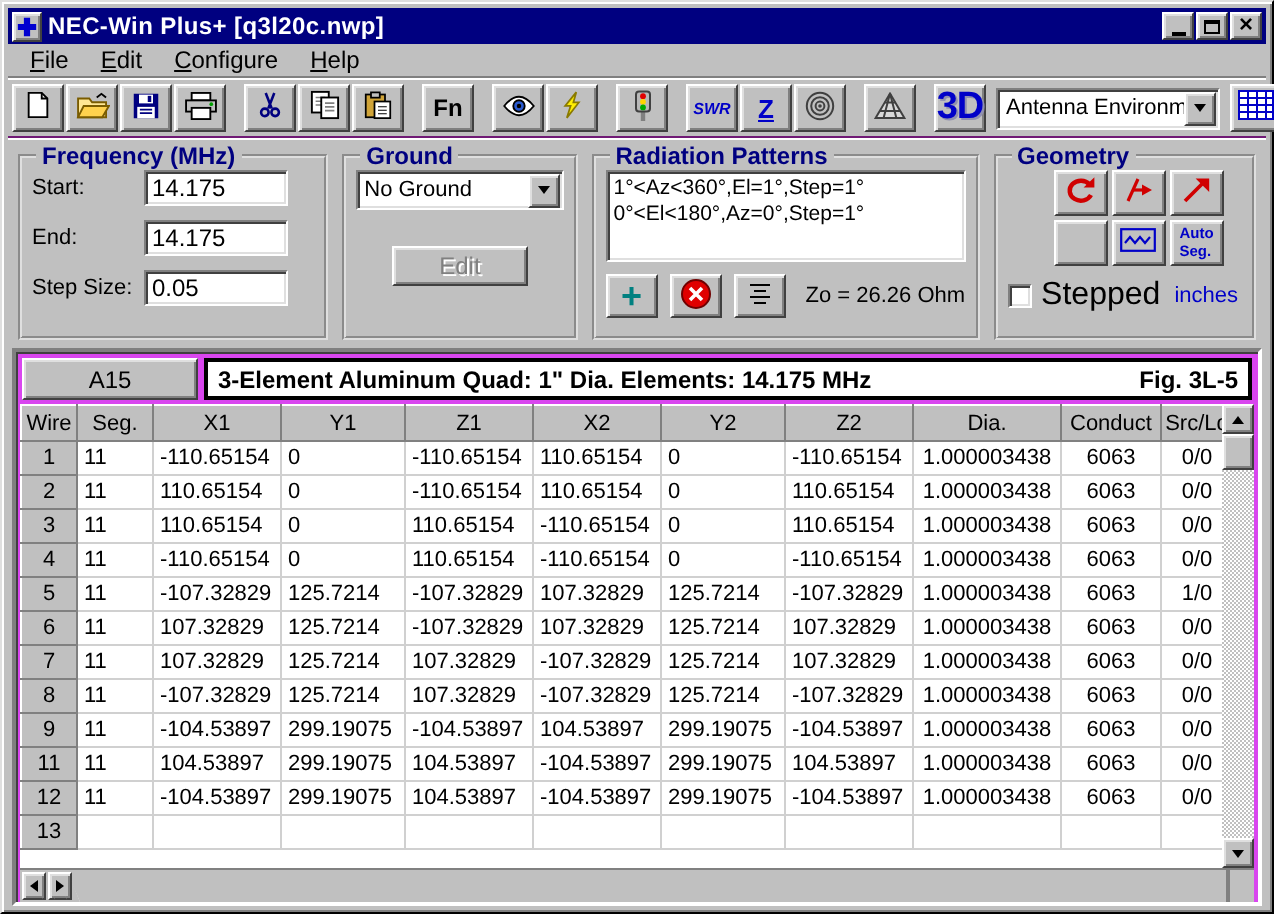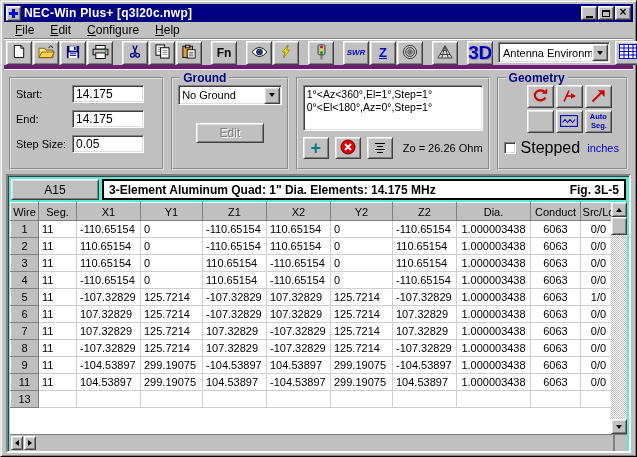--- a/index.html
+++ b/index.html
@@ -28,21 +28,21 @@
   .glyph-close { font-size:12px; font-weight:bold; margin-top:-2px; }
 
   
   .menubar { height:18px; display:flex; align-items:center; padding-left:3px; flex:0 0 auto;
     border-bottom:1px solid #fff; box-shadow:0 -1px 0 #808080 inset; font-size:12px; }
   .menu-item { padding:1px 8px 2px 8px; }
   .menu-item u { text-decoration:underline; }
 
   
   .toolbar { height:29px; display:flex; align-items:center; padding:2px 2px; gap:1px; flex:0 0 auto;
-    border-bottom:4px solid #701a75; box-shadow:0 1px 0 #fff; }
+    border-bottom:1px solid #701a75; box-shadow:0 1px 0 #fff; }
   .tbtn { width:26px; height:24px; display:grid; place-items:center; flex:0 0 auto; }
   .tgap { width:7px; flex:0 0 auto; }
   [data-name="fn-icon"] { font-weight:bold; font-size:12px; color:#000; }
   [data-name="swr-icon"] { font-weight:bold; font-style:italic; font-size:8px; color:#0000c8; }
   [data-name="z-icon"] { font-weight:bold; font-size:13px; color:#0000c8; text-decoration:underline; }
   [data-name="threed-icon"] { font-weight:bold; font-size:19px; color:#0000c8; letter-spacing:-0.5px; text-shadow:1px 1px 0 #9090b0; }
   .tb-combo { width:112px; height:21px; display:flex; align-items:center; margin:0 4px; }
   .tb-combo .combo-text { flex:1; padding-left:4px; font-size:11px; overflow:hidden; white-space:nowrap; }
   .combo-arrow-btn { width:16px; height:17px; display:grid; place-items:center; margin-right:1px; }
   .tri-down { width:0; height:0; border-left:3.5px solid transparent; border-right:3.5px solid transparent; border-top:4px solid #000; }
@@ -72,29 +72,29 @@
   .rad-list { height:46px; padding:2px 3px; font-size:10.5px; line-height:13px; overflow:hidden; }
   .rad-bottom { display:flex; align-items:center; margin-top:6px; gap:6px; }
   .rad-btn { width:26px; height:22px; display:grid; place-items:center; }
   [data-name="add-pattern-icon"] { color:#008080; font-size:18px; font-weight:bold; line-height:10px; }
   .zo-text { font-size:11px; margin-left:4px; white-space:nowrap; }
 
   .grp-geo { width:133px; display:flex; flex-direction:column; }
   .geo-grid { display:grid; grid-template-columns:repeat(3,27px); grid-auto-rows:23px; gap:2px; justify-content:center; margin-left:14px; }
   .geo-btn { display:grid; place-items:center; overflow:hidden; }
   [data-name="brackets-icon"] { color:#0000c8; font-weight:bold; font-size:12px; }
-  .autoseg-label { font-size:7.5px; font-weight:bold; color:#0000c8; line-height:1.1; text-align:right; }
+  .autoseg-label { font-size:7.5px; font-weight:bold; color:#0000c8; line-height:1.1; text-align:left; }
   .geo-bottom { display:flex; align-items:center; margin-top:6px; gap:5px; }
   .checkbox { width:12px; height:12px; flex:0 0 auto; }
   .stepped-label { font-size:16px; flex:1; }
   .units-label { font-size:11px; color:#0000c8; padding-right:2px; }
 
   
   .sheet { flex:1 1 auto; margin:1px 2px 0 2px; border:2px solid; border-color:#808080 #fff #fff #808080;
-    background:#5eead4; box-shadow: inset 1px 1px 0 #404040; padding:3px 2px 0 2px;
+    background:#d946ef; box-shadow: inset 1px 1px 0 #404040; padding:3px 2px 0 2px;
     display:flex; flex-direction:column; overflow:hidden; }
   .ref-row { height:23px; display:flex; gap:3px; padding:0 1px 2px 1px; flex:0 0 auto; }
   .name-box { width:88px; display:grid; place-items:center; font-size:12px; }
   .title-box { flex:1; background:#fff; border:2px solid #000; display:flex; align-items:center;
     font-weight:bold; font-size:12px; padding:0 5px; white-space:nowrap; overflow:hidden; }
   .title-main { flex:1; overflow:hidden; white-space:nowrap; }
   .title-fig { padding-left:6px; }
 
   .grid-row { flex:1 1 auto; display:flex; overflow:hidden; background:#fff; }
   .table-clip { flex:1 1 auto; overflow:hidden; }
@@ -282,20 +282,21 @@
         <span data-name="grid-icon"><svg width="18" height="15" viewBox="0 0 18 15">
             <rect x="0.5" y="0.5" width="17" height="14" fill="#fff" stroke="#0000c8"></rect>
             <path d="M0.5 4h17M0.5 7.5h17M0.5 11h17M5 0.5v14M9.5 0.5v14M14 0.5v14" stroke="#0000c8"></path>
           </svg></span>
       </span>
     </div>
 
   <div class="panels" data-name="control-panels">
 
     <div class="group grp-freq" data-name="frequency-group">
+      <span class="group-title" data-name="frequency-group-title">Frequency (MHz)</span>
       <div class="freq-row">
         <span class="freq-label" data-name="start-label">Start:</span>
         <span class="field sunken" data-name="start-frequency-input">14.175</span>
       </div>
       <div class="freq-row">
         <span class="freq-label" data-name="end-label">End:</span>
         <span class="field sunken" data-name="end-frequency-input">14.175</span>
       </div>
       <div class="freq-row">
         <span class="freq-label" data-name="step-size-label">Step Size:</span>
@@ -308,20 +309,21 @@
       <div class="combo sunken" data-name="ground-dropdown">
         <span class="combo-text" data-name="ground-dropdown-value">No Ground</span>
         <span class="combo-arrow-btn raised" data-name="ground-dropdown-arrow">
             <span class="tri-down" data-name="chevron-down-icon"></span>
           </span>
       </div>
       <div class="btn-edit raised" data-name="edit-ground-button">Edit</div>
     </div>
 
     <div class="group grp-rad" data-name="radiation-patterns-group">
+      <span class="group-title" data-name="radiation-patterns-title">Radiation Patterns</span>
       <div class="rad-list sunken" data-name="radiation-pattern-list" id="rad-list">
           <div data-name="radiation-pattern-entry">1°&lt;Az&lt;360°,El=1°,Step=1°</div>
           <div data-name="radiation-pattern-entry">0°&lt;El&lt;180°,Az=0°,Step=1°</div>
         </div>
       <div class="rad-bottom" id="rad-buttons">
           <span class="rad-btn raised" data-name="add-pattern-button">
             <span data-name="add-pattern-icon">+</span>
           </span>
           <span class="rad-btn raised" data-name="delete-pattern-button">
             <span data-name="delete-pattern-icon"><svg width="16" height="16" viewBox="0 0 16 16">
@@ -548,20 +550,33 @@
                 <td class="num" data-name="cell">299.19075</td>
                 <td class="num" data-name="cell">104.53897</td>
                 <td class="num" data-name="cell">-104.53897</td>
                 <td class="num" data-name="cell">299.19075</td>
                 <td class="num" data-name="cell">104.53897</td>
                 <td class="ctr" data-name="cell">1.000003438</td>
                 <td class="ctr" data-name="cell">6063</td>
                 <td class="ctr" data-name="cell">0/0</td>
               </tr>
               <tr data-name="wire-row">
+                <th data-name="row-header">12</th>
+                <td class="num" data-name="cell">11</td>
+                <td class="num" data-name="cell">-104.53897</td>
+                <td class="num" data-name="cell">299.19075</td>
+                <td class="num" data-name="cell">104.53897</td>
+                <td class="num" data-name="cell">-104.53897</td>
+                <td class="num" data-name="cell">299.19075</td>
+                <td class="num" data-name="cell">-104.53897</td>
+                <td class="ctr" data-name="cell">1.000003438</td>
+                <td class="ctr" data-name="cell">6063</td>
+                <td class="ctr" data-name="cell">0/0</td>
+              </tr>
+              <tr data-name="wire-row">
                 <th data-name="row-header">13</th>
                 <td data-name="cell"></td>
                 <td data-name="cell"></td>
                 <td data-name="cell"></td>
                 <td data-name="cell"></td>
                 <td data-name="cell"></td>
                 <td data-name="cell"></td>
                 <td data-name="cell"></td>
                 <td data-name="cell"></td>
                 <td data-name="cell"></td>

